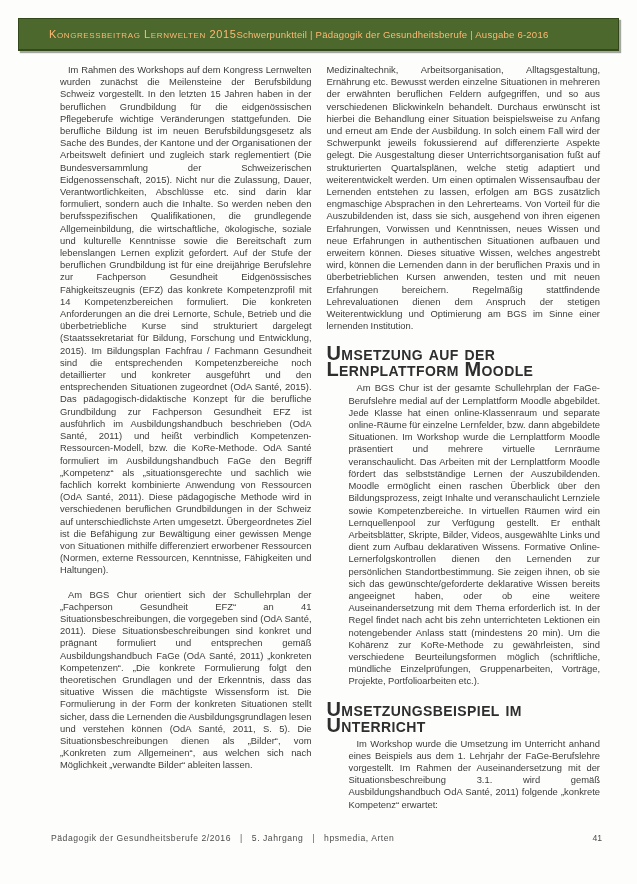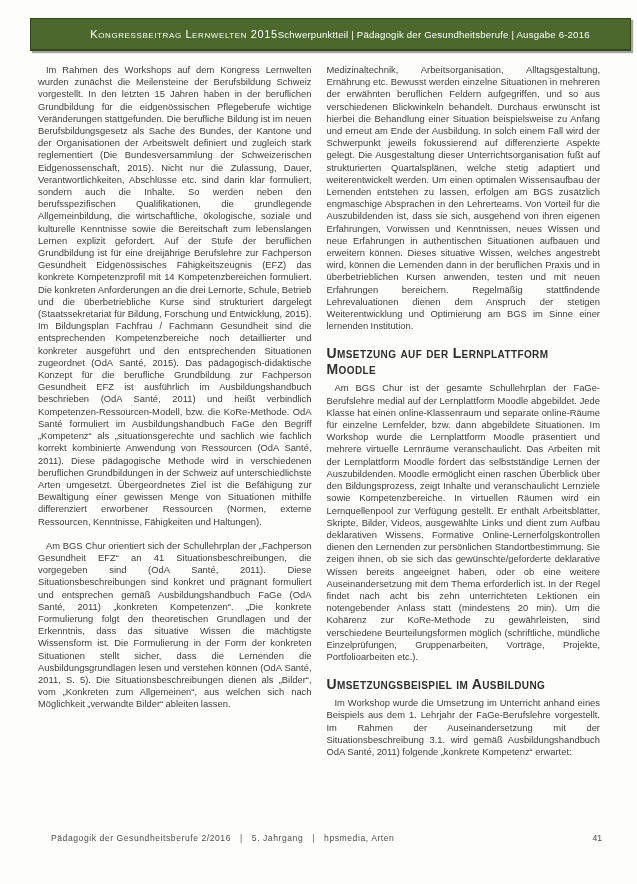--- a/index.html
+++ b/index.html
@@ -12,34 +12,34 @@
     position: relative;
     width: 637px;
     height: 884px;
     background: #fdfdfc;
     overflow: hidden;
   }
 
   
   .topbar {
     position: absolute;
-    left: 30px;
+    left: 18px;
     top: 18px;
     width: 601px;
     height: 33px;
     box-sizing: border-box;
     background: #4c682c;
     border: 1px solid #33491c;
     border-bottom-width: 2px;
     box-shadow: 2px 2px 1px rgba(90, 95, 80, 0.55);
     display: flex;
     align-items: center;
-    justify-content: center;
+    justify-content: flex-start;
     padding: 0 11px 0 30px;
-    color: #ffffff;
+    color: #fdba74;
   }
   .topbar .left-label {
     font-variant: small-caps;
     font-size: 11px;
     letter-spacing: 0.6px;
     white-space: nowrap;
   }
   .topbar .right-label {
     font-size: 9.6px;
     letter-spacing: 0.2px;
@@ -63,29 +63,30 @@
     color: #3c3c3c;
     hyphens: auto;
     -webkit-hyphens: auto;
     word-spacing: -0.2px;
   }
   .para {
     margin: 0;
   }
   .para.indent {
     text-indent: 8px;
+    margin-left: 22px;
   }
   .para.spaced {
     margin-top: 12px;
   }
   .heading {
     margin: 13px 0 5px 0;
     font-variant: small-caps;
     font-weight: 600;
-    font-size: 14px;
+    font-size: 20px;
     line-height: 16px;
     letter-spacing: 0.4px;
     color: #2e2e2e;
     text-align: left;
   }
 
   
   .pagefooter {
     position: absolute;
     left: 38px;
@@ -126,21 +127,21 @@
 
     <section class="col">
       <p class="para indent">Im Rahmen des Workshops auf dem Kongress Lernwelten wurden zunächst die Meilensteine der Berufsbildung Schweiz vorgestellt. In den letzten 15 Jahren haben in der beruflichen Grundbildung für die eidgenössischen Pflegeberufe wichtige Veränderungen stattgefunden. Die berufliche Bildung ist im neuen Berufsbildungsgesetz als Sache des Bundes, der Kantone und der Organisationen der Arbeitswelt definiert und zugleich stark reglementiert (Die Bundesversammlung der Schweizerischen Eidgenossenschaft, 2015). Nicht nur die Zulassung, Dauer, Verantwortlichkeiten, Abschlüsse etc. sind darin klar formuliert, sondern auch die Inhalte. So werden neben den berufsspezifischen Qualifikationen, die grundlegende Allgemeinbildung, die wirtschaftliche, ökologische, soziale und kulturelle Kenntnisse sowie die Bereitschaft zum lebenslangen Lernen explizit gefordert. Auf der Stufe der beruflichen Grundbildung ist für eine dreijährige Berufslehre zur Fachperson Gesundheit Eidgenössisches Fähigkeitszeugnis (EFZ) das konkrete Kompetenzprofil mit 14 Kompetenzbereichen formuliert. Die konkreten Anforderungen an die drei Lernorte, Schule, Betrieb und die überbetriebliche Kurse sind strukturiert dargelegt (Staatssekretariat für Bildung, Forschung und Entwicklung, 2015). Im Bildungsplan Fachfrau / Fachmann Gesundheit sind die entsprechenden Kompetenzbereiche noch detaillierter und konkreter ausgeführt und den entsprechenden Situationen zugeordnet (OdA Santé, 2015). Das pädagogisch-didaktische Konzept für die berufliche Grundbildung zur Fachperson Gesundheit EFZ ist ausführlich im Ausbildungshandbuch beschrieben (OdA Santé, 2011) und heißt verbindlich Kompetenzen-Ressourcen-Modell, bzw. die KoRe-Methode. OdA Santé formuliert im Ausbildungshandbuch FaGe den Begriff „Kompetenz“ als „situationsgerechte und sachlich wie fachlich korrekt kombinierte Anwendung von Ressourcen (OdA Santé, 2011). Diese pädagogische Methode wird in verschiedenen beruflichen Grundbildungen in der Schweiz auf unterschiedlichste Arten umgesetzt. Übergeordnetes Ziel ist die Befähigung zur Bewältigung einer gewissen Menge von Situationen mithilfe differenziert erworbener Ressourcen (Normen, externe Ressourcen, Kenntnisse, Fähigkeiten und Haltungen).</p>
       <p class="para indent spaced">Am BGS Chur orientiert sich der Schullehrplan der „Fachperson Gesundheit EFZ“ an 41 Situationsbeschreibungen, die vorgegeben sind (OdA Santé, 2011). Diese Situationsbeschreibungen sind konkret und prägnant formuliert und entsprechen gemäß Ausbildungshandbuch FaGe (OdA Santé, 2011) „konkreten Kompetenzen“. „Die konkrete Formulierung folgt den theoretischen Grundlagen und der Erkenntnis, dass das situative Wissen die mächtigste Wissensform ist. Die Formulierung in der Form der konkreten Situationen stellt sicher, dass die Lernenden die Ausbildungsgrundlagen lesen und verstehen können (OdA Santé, 2011, S. 5). Die Situationsbeschreibungen dienen als „Bilder“, vom „Konkreten zum Allgemeinen“, aus welchen sich nach Möglichkeit „verwandte Bilder“ ableiten lassen.</p>
     </section>
 
     <section class="col">
       <p class="para">Medizinaltechnik, Arbeitsorganisation, Alltagsgestaltung, Ernährung etc. Bewusst werden einzelne Situationen in mehreren der erwähnten beruflichen Feldern aufgegriffen, und so aus verschiedenen Blickwinkeln behandelt. Durchaus erwünscht ist hierbei die Behandlung einer Situation beispielsweise zu Anfang und erneut am Ende der Ausbildung. In solch einem Fall wird der Schwerpunkt jeweils fokussierend auf differenzierte Aspekte gelegt. Die Ausgestaltung dieser Unterrichtsorganisation fußt auf strukturierten Quartalsplänen, welche stetig adaptiert und weiterentwickelt werden. Um einen optimalen Wissensaufbau der Lernenden entstehen zu lassen, erfolgen am BGS zusätzlich engmaschige Absprachen in den Lehrerteams. Von Vorteil für die Auszubildenden ist, dass sie sich, ausgehend von ihren eigenen Erfahrungen, Vorwissen und Kenntnissen, neues Wissen und neue Erfahrungen in authentischen Situationen aufbauen und erweitern können. Dieses situative Wissen, welches angestrebt wird, können die Lernenden dann in der beruflichen Praxis und in überbetrieblichen Kursen anwenden, testen und mit neuen Erfahrungen bereichern. Regelmäßig stattfindende Lehrevaluationen dienen dem Anspruch der stetigen Weiterentwicklung und Optimierung am BGS im Sinne einer lernenden Institution.</p>
       <h2 class="heading">Umsetzung auf der Lernplattform Moodle</h2>
       <p class="para indent">Am BGS Chur ist der gesamte Schullehrplan der FaGe-Berufslehre medial auf der Lernplattform Moodle abgebildet. Jede Klasse hat einen online-Klassenraum und separate online-Räume für einzelne Lernfelder, bzw. dann abgebildete Situationen. Im Workshop wurde die Lernplattform Moodle präsentiert und mehrere virtuelle Lernräume veranschaulicht. Das Arbeiten mit der Lernplattform Moodle fördert das selbstständige Lernen der Auszubildenden. Moodle ermöglicht einen raschen Überblick über den Bildungsprozess, zeigt Inhalte und veranschaulicht Lernziele sowie Kompetenzbereiche. In virtuellen Räumen wird ein Lernquellenpool zur Verfügung gestellt. Er enthält Arbeitsblätter, Skripte, Bilder, Videos, ausgewählte Links und dient zum Aufbau deklarativen Wissens. Formative Online-Lernerfolgskontrollen dienen den Lernenden zur persönlichen Standortbestimmung. Sie zeigen ihnen, ob sie sich das gewünschte/geforderte deklarative Wissen bereits angeeignet haben, oder ob eine weitere Auseinandersetzung mit dem Thema erforderlich ist. In der Regel findet nach acht bis zehn unterrichteten Lektionen ein notengebender Anlass statt (mindestens 20 min). Um die Kohärenz zur KoRe-Methode zu gewährleisten, sind verschiedene Beurteilungsformen möglich (schriftliche, mündliche Einzelprüfungen, Gruppenarbeiten, Vorträge, Projekte, Portfolioarbeiten etc.).</p>
-      <h2 class="heading">Umsetzungsbeispiel im Ausbildung</h2>
+      <h2 class="heading">Umsetzungsbeispiel im Unterricht</h2>
       <p class="para indent">Im Workshop wurde die Umsetzung im Unterricht anhand eines Beispiels aus dem 1. Lehrjahr der FaGe-Berufslehre vorgestellt. Im Rahmen der Auseinandersetzung mit der Situationsbeschreibung 3.1. wird gemäß Ausbildungshandbuch OdA Santé, 2011) folgende „konkrete Kompetenz“ erwartet:</p>
     </section>
 
   </main>
 
   <footer class="pagefooter">
     <span class="footer-info">
       <span>Pädagogik der Gesundheitsberufe 2/2016</span>
       <span class="footer-sep">|</span>
       <span>5. Jahrgang</span>

